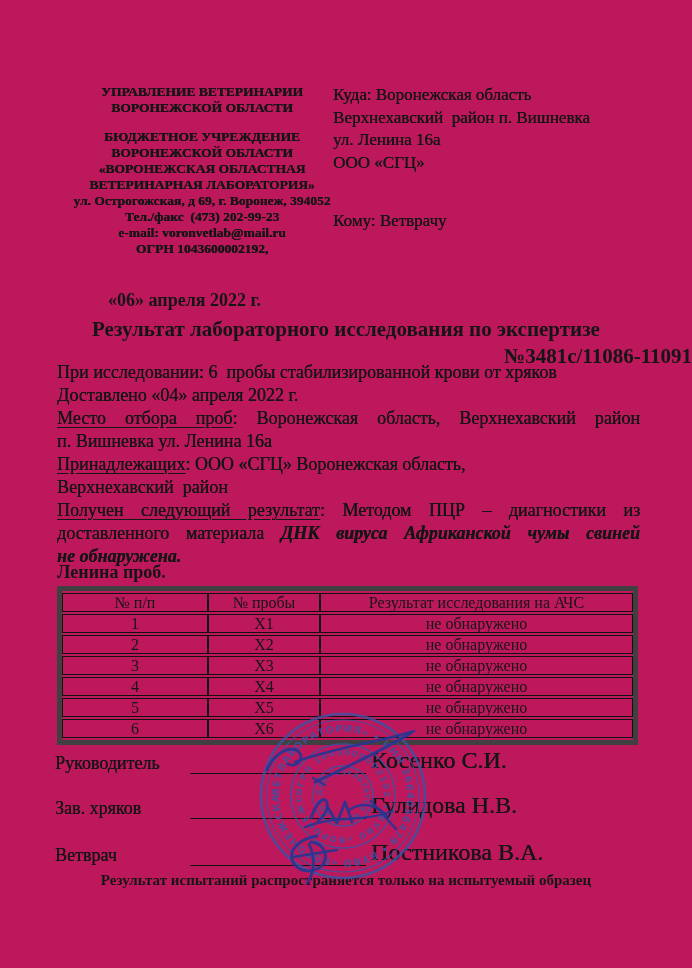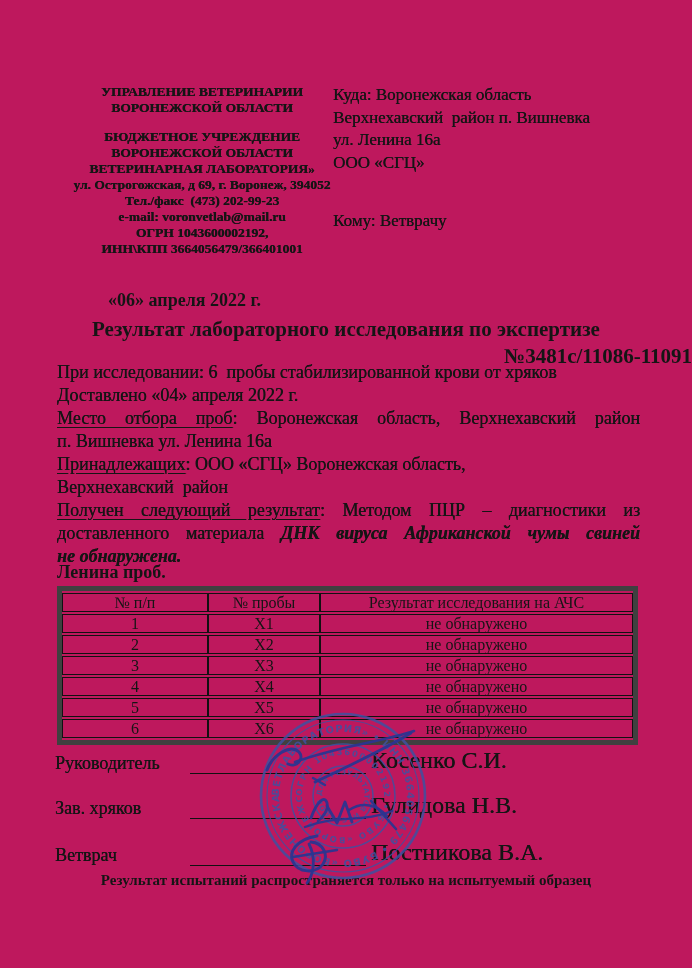--- a/index.html
+++ b/index.html
@@ -67,26 +67,26 @@
 
   <div class="sender t-shadow">
     <div id="sender-b1">
         <div class="sender-line">УПРАВЛЕНИЕ ВЕТЕРИНАРИИ</div>
         <div class="sender-line">ВОРОНЕЖСКОЙ ОБЛАСТИ</div>
       </div>
     <div class="gap"></div>
     <div id="sender-b2">
         <div class="sender-line">БЮДЖЕТНОЕ УЧРЕЖДЕНИЕ</div>
         <div class="sender-line">ВОРОНЕЖСКОЙ ОБЛАСТИ</div>
+        <div class="sender-line">«ВОРОНЕЖСКАЯ ОБЛАСТНАЯ</div>
         <div class="sender-line">ВЕТЕРИНАРНАЯ ЛАБОРАТОРИЯ»</div>
         <div class="sender-line">ул. Острогожская, д 69, г. Воронеж, 394052</div>
         <div class="sender-line">Тел./факс  (473) 202-99-23</div>
         <div class="sender-line">e-mail: voronvetlab@mail.ru</div>
         <div class="sender-line">ОГРН 1043600002192,</div>
-        <div class="sender-line">ИНН\КПП 3664056479/366401001</div>
       </div>
   </div>
 
   <div class="recipient t-shadow">
     <div id="recipient-lines">
         <div class="recipient-line">Куда: Воронежская область</div>
         <div class="recipient-line">Верхнехавский  район п. Вишневка</div>
         <div class="recipient-line">ул. Ленина 16а</div>
         <div class="recipient-line">ООО «СГЦ»</div>
       </div>

